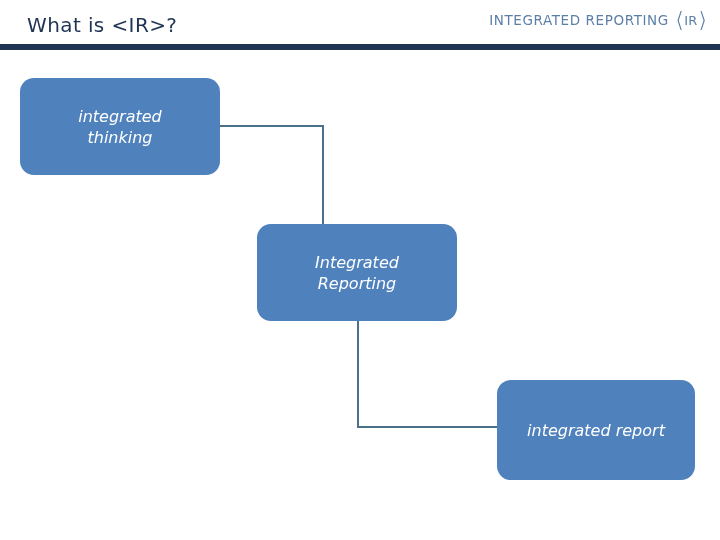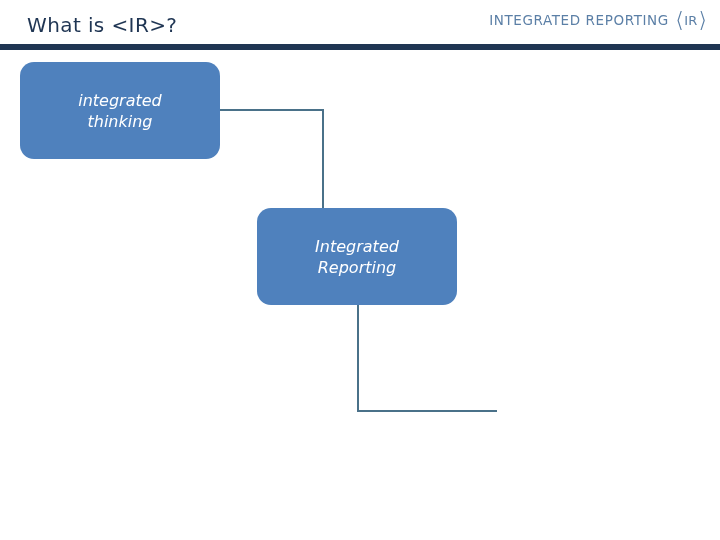--- a/index.html
+++ b/index.html
@@ -88,21 +88,21 @@
     font-family: "DejaVu Sans", sans-serif;
     letter-spacing: 0.3px;
     color: #5B7FA6;
     text-align: center;
   }
 
   
   .diagram {
     position: absolute;
     left: 0;
-    top: 34px;
+    top: 50px;
     width: 720px;
     height: 376px;
   }
   .connectors {
     position: absolute;
     left: 0;
     top: 0;
     width: 720px;
     height: 490px;
   }
@@ -176,15 +176,18 @@
     <div class="node node-thinking">
       <span class="node-label">integrated
 thinking</span>
     </div>
 
     <div class="node node-reporting">
       <span class="node-label">Integrated
 Reporting</span>
     </div>
 
+    <div class="node node-report">
+      <span class="node-label">integrated report</span>
+    </div>
 
   </div>
 </div>
 
 </body></html>

